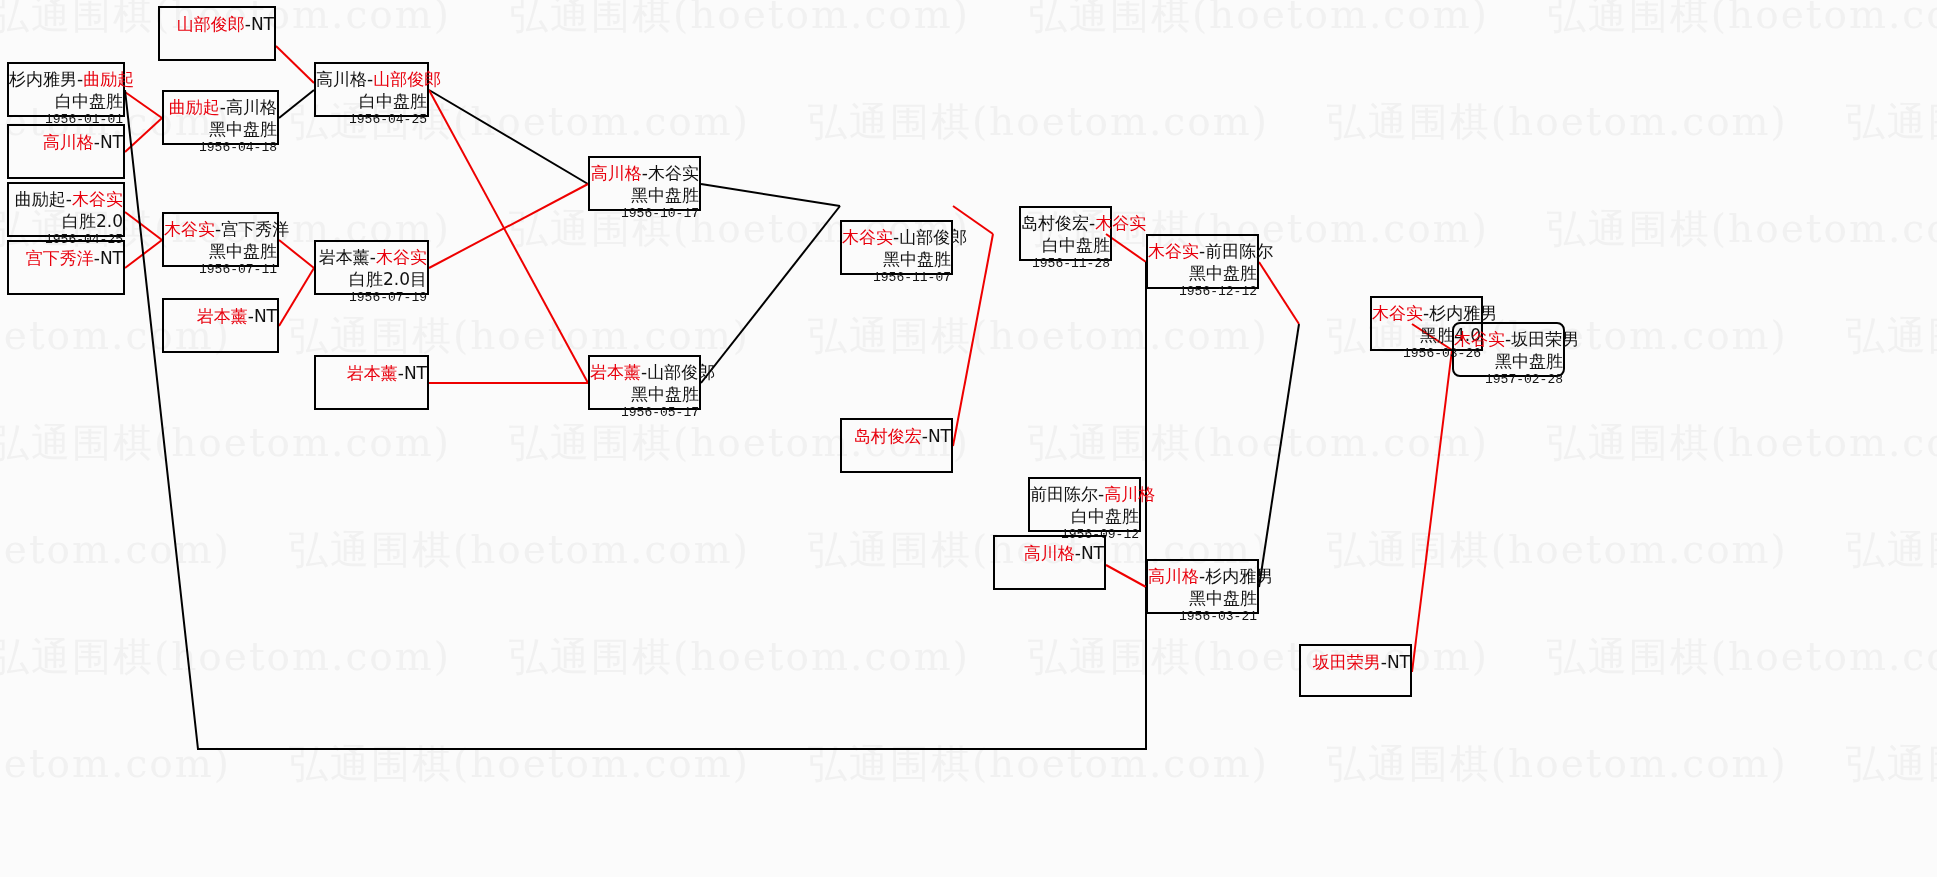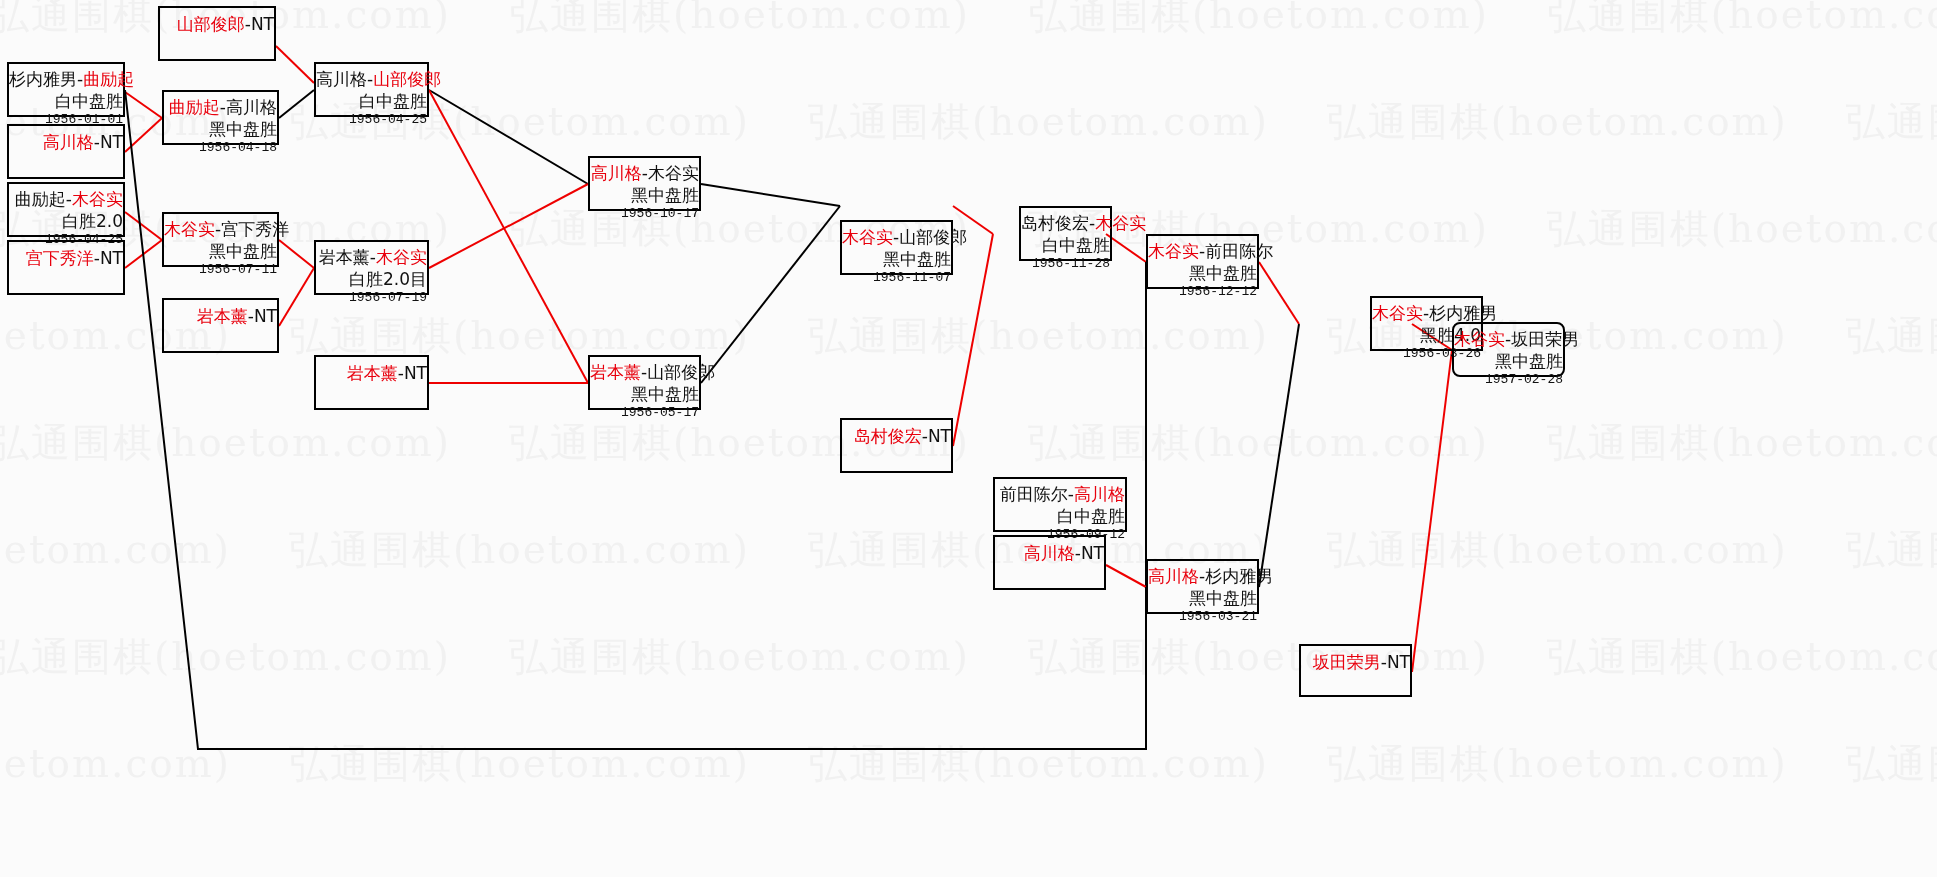--- a/index.html
+++ b/index.html
@@ -164,21 +164,21 @@
       <div class="node" style="left: 1019px; top: 206px; width: 93px; height: 55px;">
         <span class="ln"><span class="blk">岛村俊宏</span><span class="blk">-</span><span class="red">木谷实</span></span>
         <span class="ln">白中盘胜</span>
         <span class="ln date">1956-11-28</span>
       </div>
       <div class="node" style="left: 1146px; top: 234px; width: 113px; height: 55px;">
         <span class="ln"><span class="red">木谷实</span><span class="blk">-</span><span class="blk">前田陈尔</span></span>
         <span class="ln">黑中盘胜</span>
         <span class="ln date">1956-12-12</span>
       </div>
-      <div class="node" style="left: 993px; top: 477px; width: 134px; height: 55px;">
+      <div class="node" style="left: 1028px; top: 477px; width: 113px; height: 55px;">
         <span class="ln"><span class="blk">前田陈尔</span><span class="blk">-</span><span class="red">高川格</span></span>
         <span class="ln">白中盘胜</span>
         <span class="ln date">1956-09-12</span>
       </div>
       <div class="node nt" style="left: 993px; top: 535px; width: 113px; height: 55px;">
         <span class="ln"><span class="red">高川格</span><span class="blk">-</span><span class="blk">NT</span></span>
       </div>
       <div class="node" style="left: 1146px; top: 559px; width: 113px; height: 55px;">
         <span class="ln"><span class="red">高川格</span><span class="blk">-</span><span class="blk">杉内雅男</span></span>
         <span class="ln">黑中盘胜</span>

